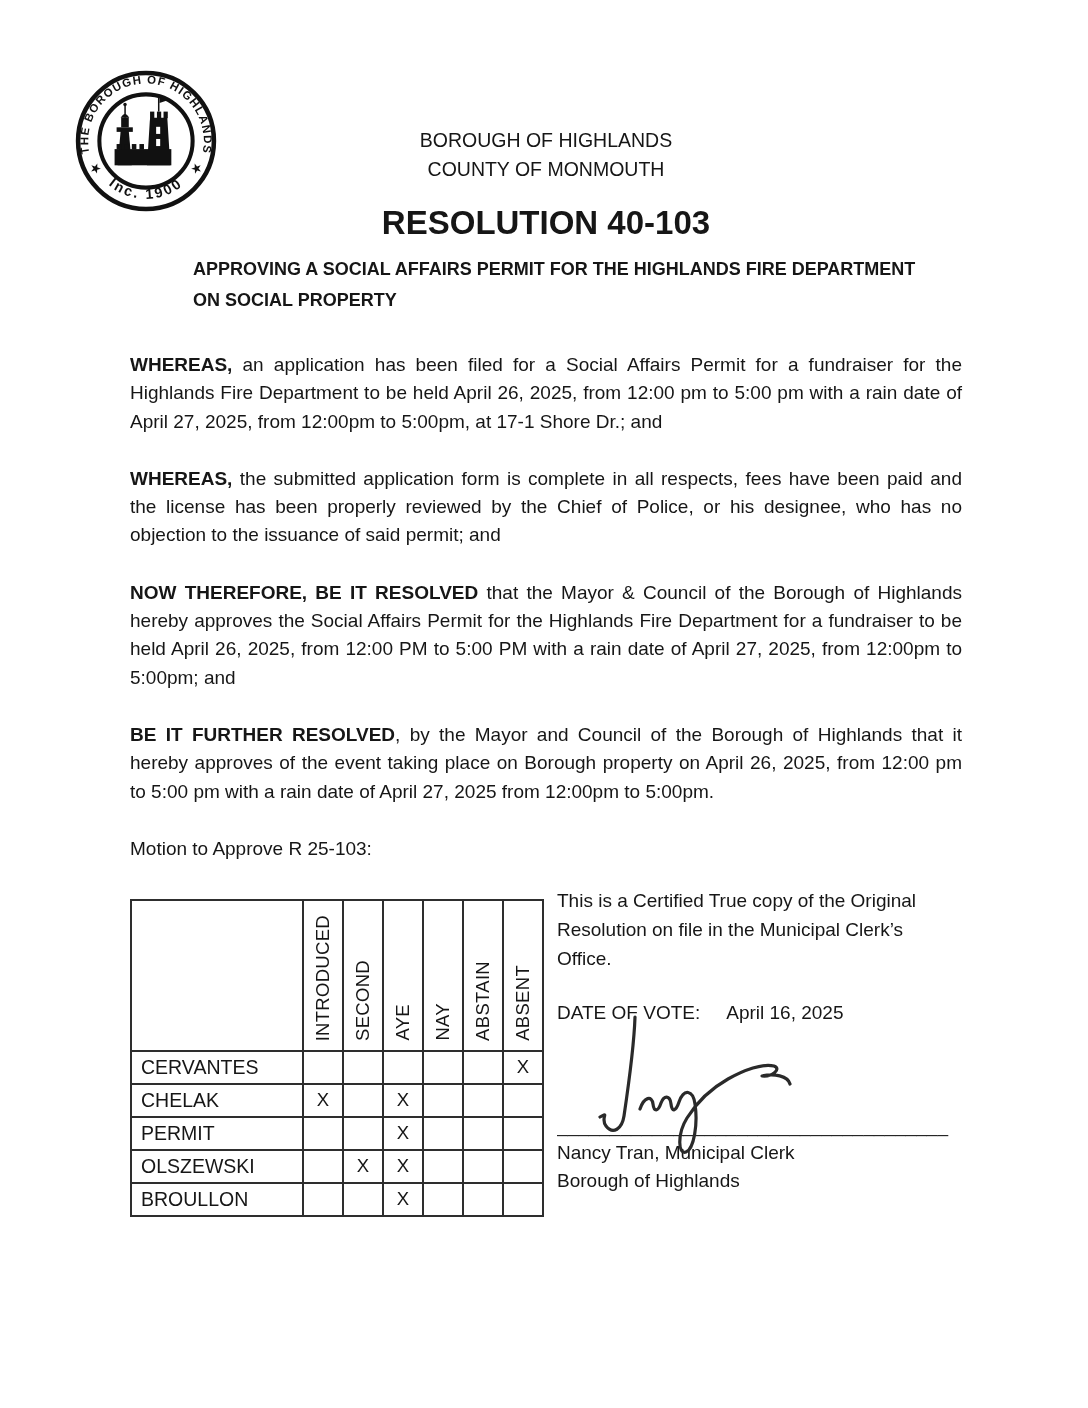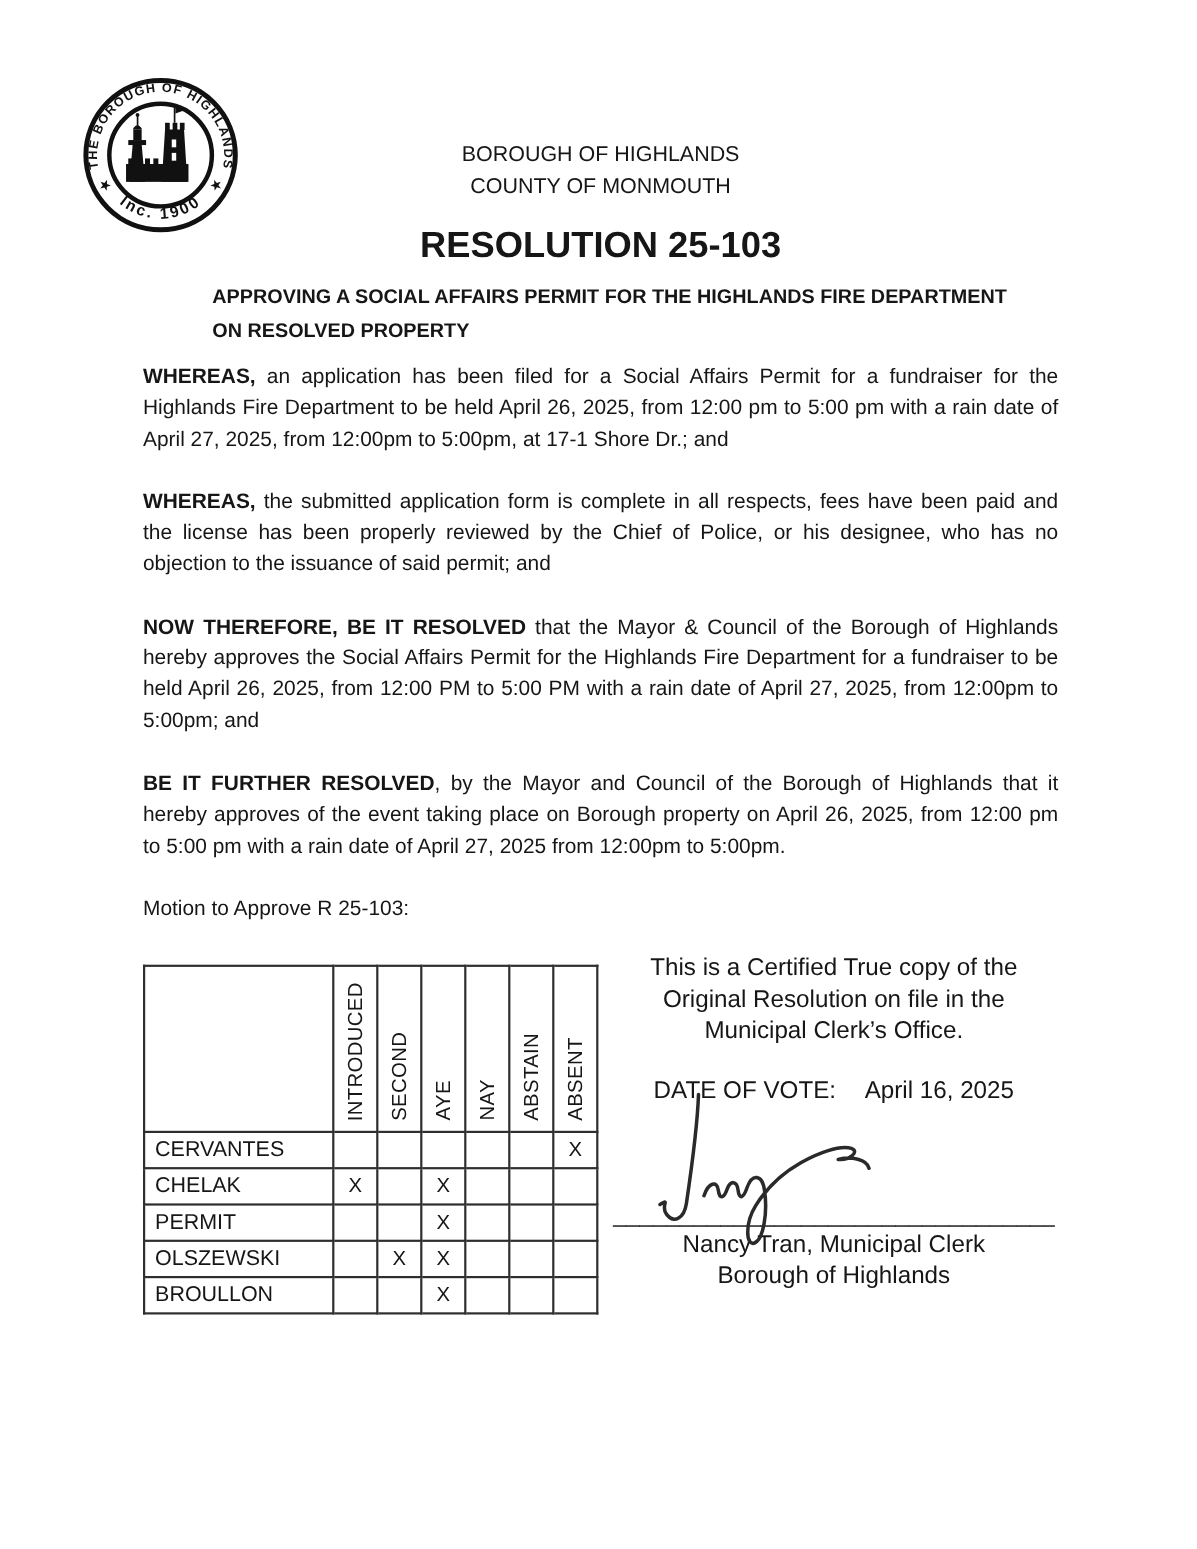--- a/index.html
+++ b/index.html
@@ -11,36 +11,36 @@
   .seal { position:absolute; left:71px; top:66px; width:150px; height:150px; }
 
   
   .doc { padding:126px 126px 0 130px; }
 
   .org-block { text-align:center; font-size:19.5px; line-height:29px; }
   .res-title { text-align:center; font-size:33px; font-weight:bold; margin-top:20px; }
   .res-subtitle { margin:12px 0 0 63px; font-size:18px; font-weight:bold; line-height:31px; }
 
   .body-par { margin:0 0 29px 0; font-size:19px; line-height:28.3px; text-align:justify; }
-  .body-par:first-of-type { margin-top:13px; }
+  .body-par:first-of-type { margin-top:35px; }
   .body-par b { font-weight:bold; }
 
   .motion { margin-top:20px; font-size:19px; line-height:28px; }
 
   .bottom { position:relative; margin-top:36px; height:340px; }
 
   table.votes { border-collapse:collapse; table-layout:fixed; }
   .votes th, .votes td { border:2px solid #2e2e2e; background:#fff; }
   .votes th.name-head { width:168px; }
   .votes th.vote-head { width:38px; height:140px; vertical-align:bottom; padding:0 0 9px 0; font-weight:normal; }
   .vhead { writing-mode:vertical-rl; transform:rotate(180deg); font-size:18.5px; margin:0 auto; letter-spacing:0.3px; }
   .votes td.name { font-size:19.5px; padding:1px 4px 1px 9px; height:29px; }
   .votes td.mark { text-align:center; font-size:18.5px; height:29px; }
 
-  .right-col { position:absolute; left:427px; top:-13px; width:402px; font-size:22px; line-height:29px;text-align:center; }
+  .right-col { position:absolute; left:427px; top:-13px; width:402px; font-size:19px; line-height:29px; }
   .date-line { margin-top:25px; white-space:nowrap; }
   .date-value { margin-left:26px; }
   .sig-zone { position:relative; height:86px; }
   .sig-svg { position:absolute; left:28px; top:-14px; width:220px; height:150px; z-index:2; pointer-events:none; }
   .sig-line { white-space:nowrap; overflow:hidden; color:#262626; letter-spacing:0; line-height:26px; }
   .clerk-line { line-height:28.5px; }
 </style>
 </head>
 <body>
 
@@ -84,25 +84,25 @@
       <rect x="84" y="72" width="4" height="7" fill="#ffffff"></rect>
     </g>
   </svg>
 
   <div class="doc">
     <div class="org-block">
       <div>BOROUGH OF HIGHLANDS</div>
       <div>COUNTY OF MONMOUTH</div>
     </div>
 
-    <div class="res-title">RESOLUTION 25-103</div>
+    <div class="res-title">RESOLUTION 40-103</div>
 
     <div class="res-subtitle">
       <div>APPROVING A SOCIAL AFFAIRS PERMIT FOR THE HIGHLANDS FIRE DEPARTMENT</div>
-      <div>ON RESOLVED PROPERTY</div>
+      <div>ON SOCIAL PROPERTY</div>
     </div>
 
     <p class="body-par"><b>WHEREAS,</b><span> an application has been filed for a Social Affairs Permit for a fundraiser for the Highlands Fire Department to be held April 26, 2025, from 12:00 pm to 5:00 pm with a rain date of April 27, 2025, from 12:00pm to 5:00pm, at 17-1 Shore Dr.; and</span></p>
 
     <p class="body-par"><b>WHEREAS,</b><span> the submitted application form is complete in all respects, fees have been paid and the license has been properly reviewed by the Chief of Police, or his designee, who has no objection to the issuance of said permit; and</span></p>
 
     <p class="body-par"><b>NOW THEREFORE, BE IT RESOLVED</b><span> that the Mayor &amp; Council of the Borough of Highlands hereby approves the Social Affairs Permit for the Highlands Fire Department for a fundraiser to be held April 26, 2025, from 12:00 PM to 5:00 PM with a rain date of April 27, 2025, from 12:00pm to 5:00pm; and</span></p>
 
     <p class="body-par"><b>BE IT FURTHER RESOLVED</b><span>, by the Mayor and Council of the Borough of Highlands that it hereby approves of the event taking place on Borough property on April 26, 2025, from 12:00 pm to 5:00 pm with a rain date of April 27, 2025 from 12:00pm to 5:00pm.</span></p>
 

